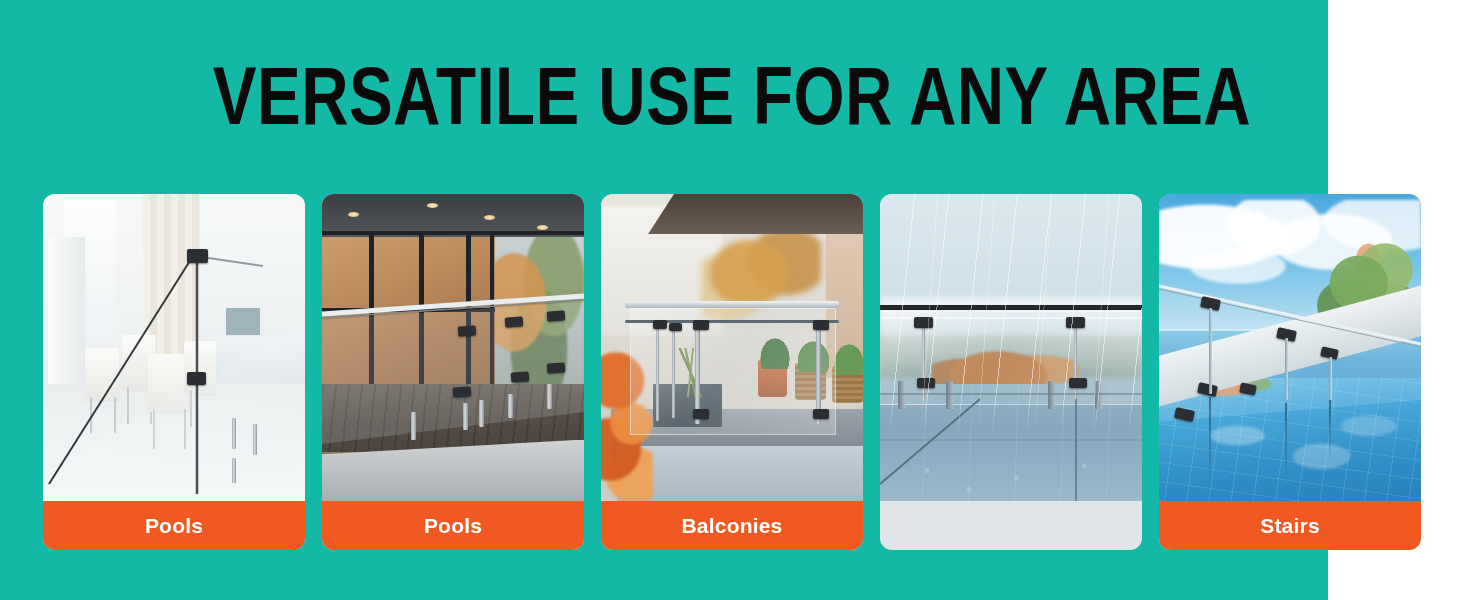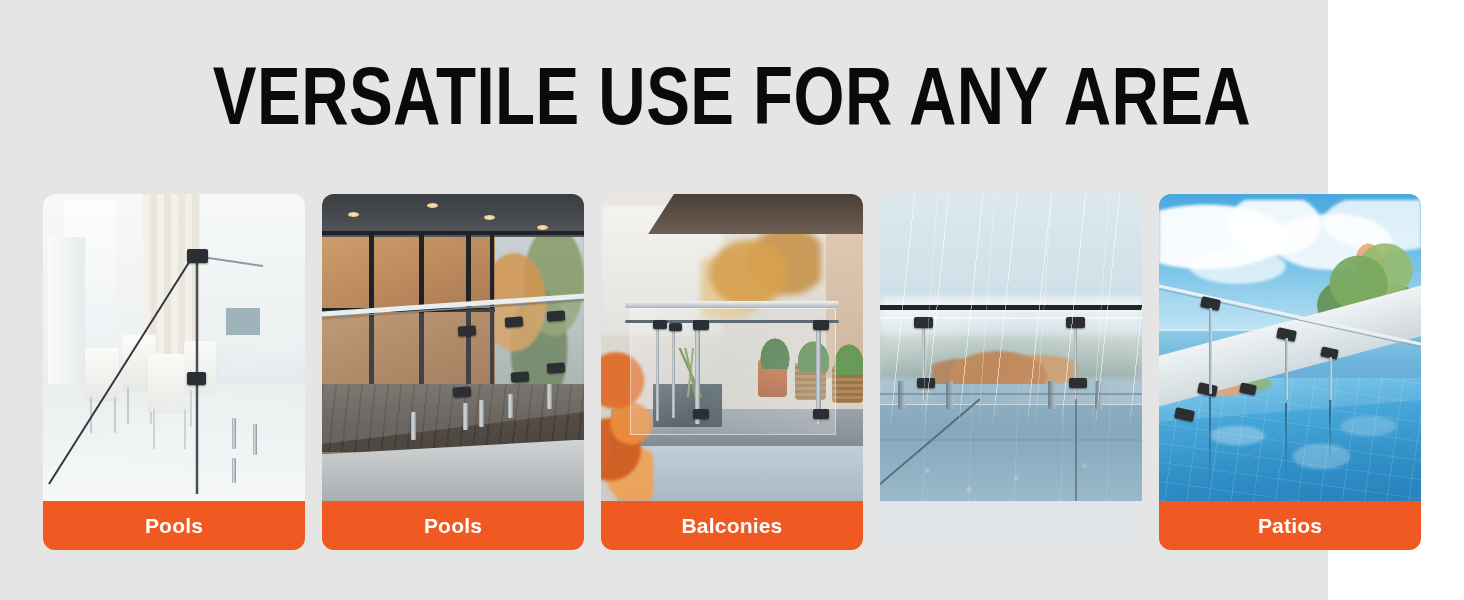--- a/index.html
+++ b/index.html
@@ -12,21 +12,21 @@
     height: 600px;
     font-family: "Liberation Sans", sans-serif;
     overflow: hidden;
     position: relative;
   }
 
   .banner {
     width: 1328px;
     height: 600px;
     position: relative;
-    background: #e5e5e5;
+    background: #14b8a6;
   }
 
   
   .title {
     position: absolute;
     top: 52px;
     left: 0;
     width: 1464px;
     text-align: center;
     font-family: "Liberation Sans Narrow", "Liberation Sans", sans-serif;
@@ -497,17 +497,17 @@
         <div class="clamp" style="left:15%;top:62%;width:19px;height:11px;transform:rotate(12deg);"></div>
         <div class="clamp" style="left:31%;top:62%;width:16px;height:10px;transform:rotate(12deg);"></div>
         <div class="clamp" style="left:6%;top:70%;width:19px;height:11px;transform:rotate(12deg);"></div>
         <div class="post" style="left:19%;top:37%;width:3px;height:28%;background:linear-gradient(90deg,#7f9aa6,#cfe0e6);"></div>
         <div class="post" style="left:48%;top:47%;width:3px;height:20%;background:linear-gradient(90deg,#7f9aa6,#cfe0e6);"></div>
         <div class="post" style="left:65%;top:53%;width:3px;height:14%;background:linear-gradient(90deg,#7f9aa6,#cfe0e6);"></div>
         <div class="s5-refl" style="left:19%;top:66%;height:30%;"></div>
         <div class="s5-refl" style="left:48%;top:68%;height:24%;"></div>
         <div class="s5-refl" style="left:65%;top:67%;height:20%;"></div>
       </div>
-      <div class="label-bar">Patios</div>
+      <div class="label-bar">Stairs</div>
     </div>
 
   </div>
 </div>
 
 </body></html>

